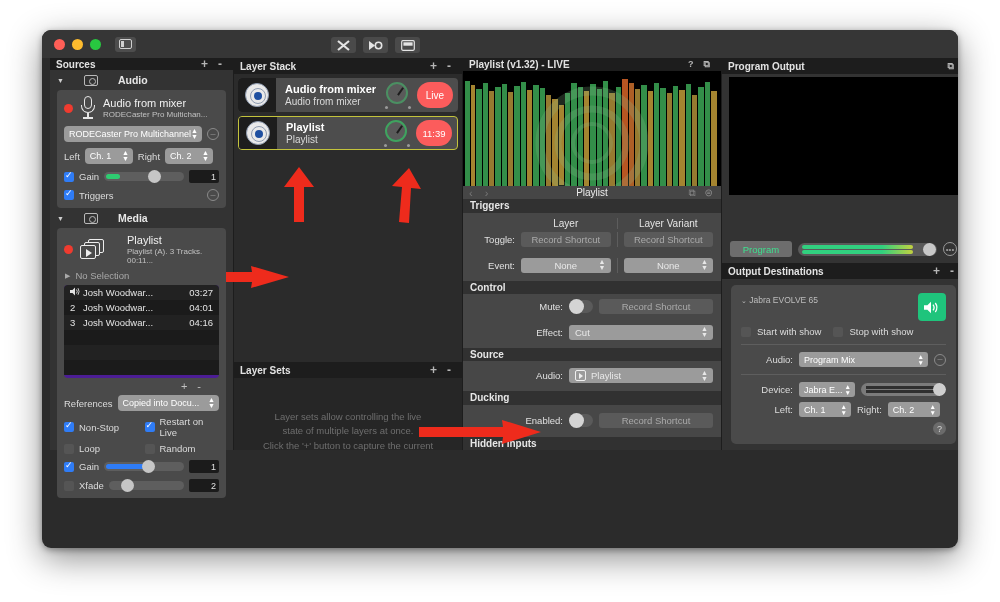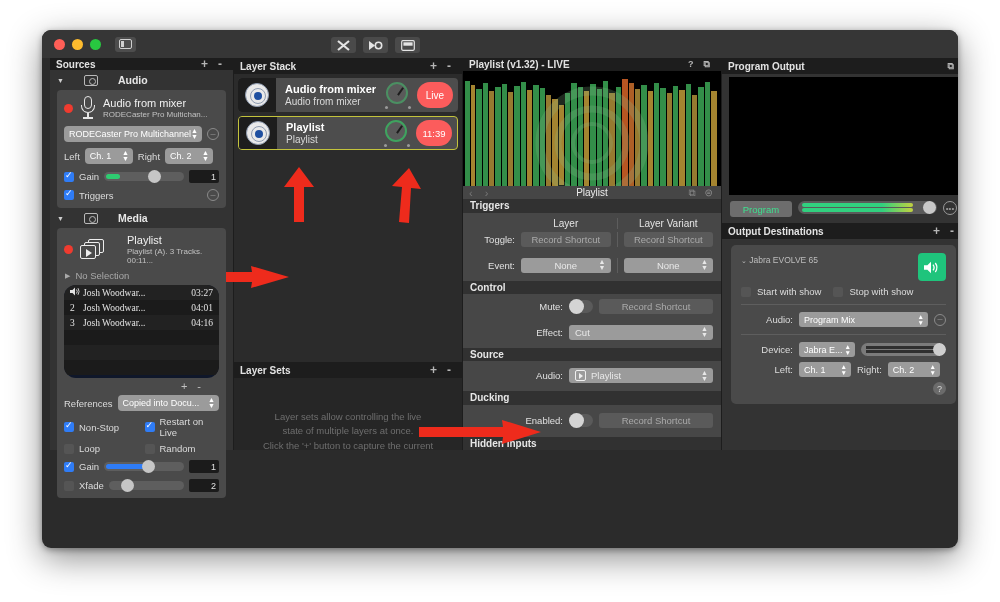--- a/index.html
+++ b/index.html
@@ -120,21 +120,21 @@
   .pl-ico { width: 26px; height: 22px; position: relative; flex: none; }
   .pl-ico .sq { position: absolute; border: 1.6px solid #ededed; border-radius: 2px; background: #4a4a4a; }
   .pl-ico .s1 { left: 8px; top: 0; width: 16px; height: 14px; }
   .pl-ico .s2 { left: 4px; top: 3px; width: 16px; height: 14px; }
   .pl-ico .s3 { left: 0px; top: 6px; width: 16px; height: 14px; }
   .pl-ico .tri2 {
     position: absolute; left: 6px; top: 10px; width: 0; height: 0;
     border-left: 6px solid #ededed; border-top: 4px solid transparent; border-bottom: 4px solid transparent;
   }
   .nosel { color: #a9a9a9; font-size: 9.5px; display: flex; align-items: center; gap: 5px; margin: 5px 0 4px 1px;}
-  .tracklist { background: #0f172a; border-radius: 12px; height: 93px; overflow: hidden; font-family: Liberation Serif, serif; }
+  .tracklist { background: #4c1d95; border-radius: 4px; height: 93px; overflow: hidden; }
   .trk { display: flex; align-items: center; height: 15px; padding: 0 6px; color: #e4e4e4; font-size: 9.5px; }
   .trk:nth-child(odd) { background: #222222; }
   .trk:nth-child(even) { background: #1b1b1b; }
   .trk .idx { width: 13px; flex: none; }
   .trk .nm { flex: 1; overflow: hidden; white-space: nowrap; }
   .trk .dur { flex: none; }
   .addrow { display: flex; justify-content: flex-end; gap: 10px; color: #c2c2c2; font-size: 11px; padding: 2px 18px 1px 0; }
   .two-col { display: flex; gap: 6px; margin-top: 5px; }
   .two-col > div { flex: 1; display: flex; align-items: center; gap: 5px; }
 
@@ -197,21 +197,21 @@
   .sel-wide .arrows { position: absolute; right: 5px; font-size: 7px; line-height: .9; text-align:center;}
   .play-badge {
     width: 11px; height: 11px; border: 1.2px solid #efefef; border-radius: 2px;
     display: inline-flex; align-items: center; justify-content: center; margin-right: 5px; flex:none;
   }
   .play-badge::after { content:""; border-left: 4px solid #efefef; border-top: 3px solid transparent; border-bottom: 3px solid transparent;}
 
   
   .col-program { width: 244px; background: #333333; display: flex; flex-direction: column; border-left: 1px solid #1d1d1d;}
   .prog-video { margin: 3px 7px 0 7px; height: 118px; background: #000000; }
-  .prog-ctrl { display: flex; align-items: flex-start; gap: 6px; padding: 6px 8px 6px 8px; }
+  .prog-ctrl { display: flex; align-items: center; gap: 6px; padding: 6px 8px 6px 8px; margin-top: 40px; }
   .prog-chip { background: #6d6d6d; border-radius: 3px; color: #3ee08f; font-size: 9.5px; height: 16px; width: 62px; display: flex; align-items: center; justify-content: center;}
   .meter { flex: 1; height: 13px; border-radius: 7px; background: #5a5a5a; position: relative; overflow: hidden;}
   .meter .b1 { position:absolute; left:4px; top:2px; height:4px; border-radius:2px; background: linear-gradient(90deg,#31d07f 0%,#31d07f 72%,#c3d13f 100%); }
   .meter .b2 { position:absolute; left:4px; top:7px; height:4px; border-radius:2px; background: linear-gradient(90deg,#31d07f 0%,#31d07f 72%,#c3d13f 100%); }
   .meter .mknob { position:absolute; right:1px; top:0px; width:13px; height:13px; border-radius:50%; background:#c8c8c8;}
   .dots-circ { width: 14px; height: 14px; border-radius: 50%; border: 1.2px solid #9a9a9a; color: #9a9a9a; font-size: 8px; display:flex; align-items:center; justify-content:center; flex:none;}
   .dest-card { margin: 6px 9px 0 9px; background: #4a4a4a; border-radius: 5px; padding: 8px 10px 9px 10px; }
   .dest-top { display: flex; align-items: flex-start; }
   .dest-name { color: #ffffff; font-size: 12px; font-weight: bold; }
   .dest-sub { color: #bdbdbd; font-size: 8.5px; margin-top: 2px; }

